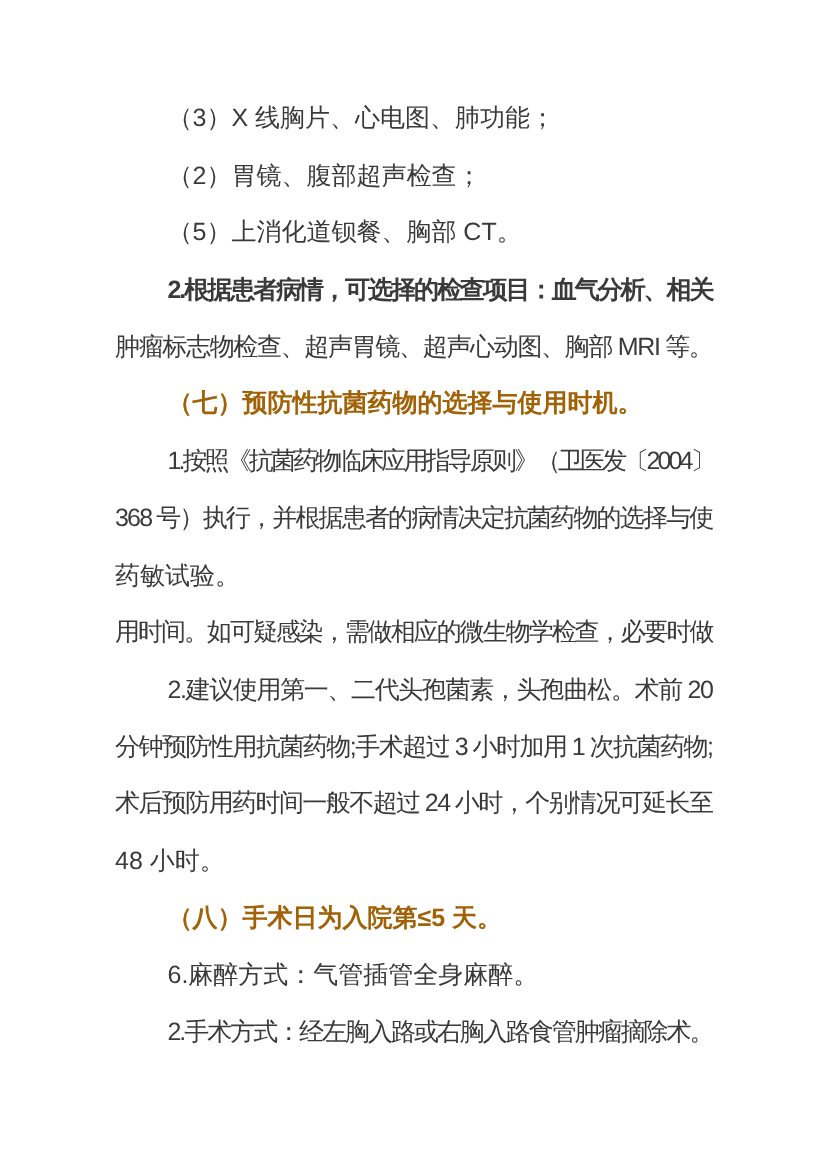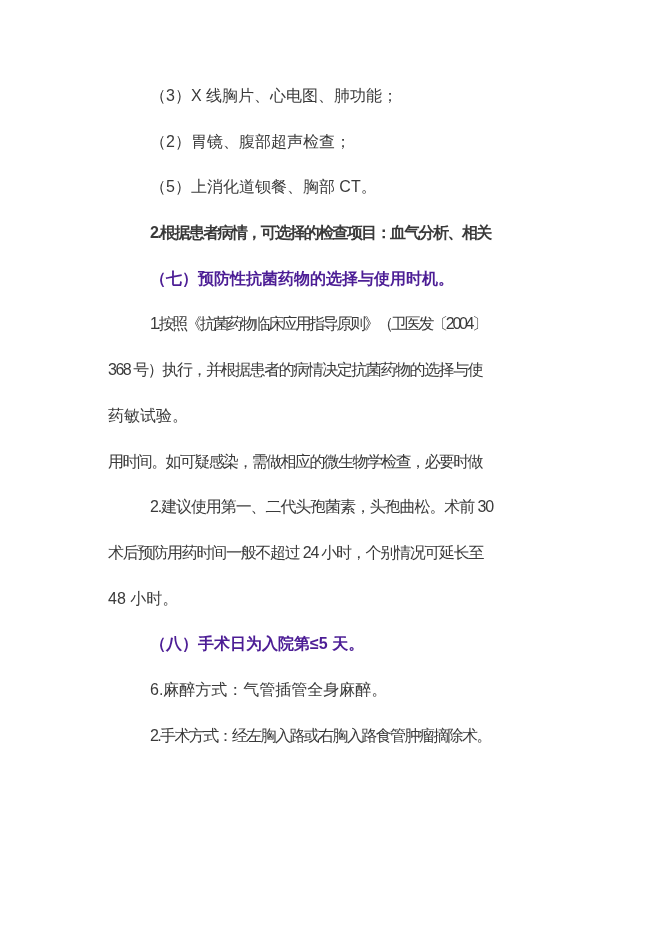--- a/index.html
+++ b/index.html
@@ -15,37 +15,36 @@
     overflow: hidden;
     box-sizing: border-box;
     padding: 73px 92px 0 92px;
     font-family: "Liberation Sans", sans-serif;
     color: #3a3a3a;
   }
   .para {
     margin: 0;
   }
   .line {
-    font-size: 16px;
+    font-size: 20px;
     line-height: 45.7px;
     height: 45.7px;
     white-space: nowrap;
-    margin-left: 16px;
   }
   .line .t {
     display: inline-block;
     white-space: nowrap;
     vertical-align: baseline;
   }
   .line.indent {
     padding-left: 42px;
   }
   .heading .line .t {
     font-weight: 700;
-    color: #4c1d95;
+    color: #a16207;
   }
 </style>
 </head>
 <body>
 
 <div class="page">
 
   <div class="para">
     <div class="line indent"><span class="t">（3）X 线胸片、心电图、肺功能；</span></div>
   </div>
@@ -53,35 +52,37 @@
   <div class="para">
     <div class="line indent"><span class="t">（2）胃镜、腹部超声检查；</span></div>
   </div>
 
   <div class="para">
     <div class="line indent"><span class="t">（5）上消化道钡餐、胸部 CT。</span></div>
   </div>
 
   <div class="para">
     <div class="line indent fill"><span class="t" style="letter-spacing: -1.6275px; font-weight: bold;">2.根据患者病情，可选择的检查项目：血气分析、相关</span></div>
+    <div class="line"><span class="t" style="letter-spacing: -1.06362px;">肿瘤标志物检查、超声胃镜、超声心动图、胸部 MRI 等。</span></div>
   </div>
 
   <div class="para heading">
     <div class="line indent"><span class="t">（七）预防性抗菌药物的选择与使用时机。</span></div>
   </div>
 
   <div class="para">
     <div class="line indent fill"><span class="t" style="letter-spacing: -2.32757px;">1.按照《抗菌药物临床应用指导原则》（卫医发〔2004〕</span></div>
     <div class="line fill"><span class="t" style="letter-spacing: -1.46205px;">368 号）执行，并根据患者的病情决定抗菌药物的选择与使</span></div>
     <div class="line"><span class="t">药敏试验。</span></div>
     <div class="line fill"><span class="t" style="letter-spacing: -1.61538px;">用时间。如可疑感染，需做相应的微生物学检查，必要时做</span></div>
   </div>
 
   <div class="para">
-    <div class="line indent fill"><span class="t" style="letter-spacing: -1.09555px;">2.建议使用第一、二代头孢菌素，头孢曲松。术前 30</span></div>
+    <div class="line indent fill"><span class="t" style="letter-spacing: -1.09555px;">2.建议使用第一、二代头孢菌素，头孢曲松。术前 20</span></div>
+    <div class="line fill"><span class="t" style="letter-spacing: -1.2127px;">分钟预防性用抗菌药物;手术超过 3 小时加用 1 次抗菌药物;</span></div>
     <div class="line fill"><span class="t" style="letter-spacing: -1.26283px;">术后预防用药时间一般不超过 24 小时，个别情况可延长至</span></div>
     <div class="line"><span class="t">48 小时。</span></div>
   </div>
 
   <div class="para heading">
     <div class="line indent"><span class="t">（八）手术日为入院第≤5 天。</span></div>
   </div>
 
   <div class="para">
     <div class="line indent"><span class="t">6.麻醉方式：气管插管全身麻醉。</span></div>

